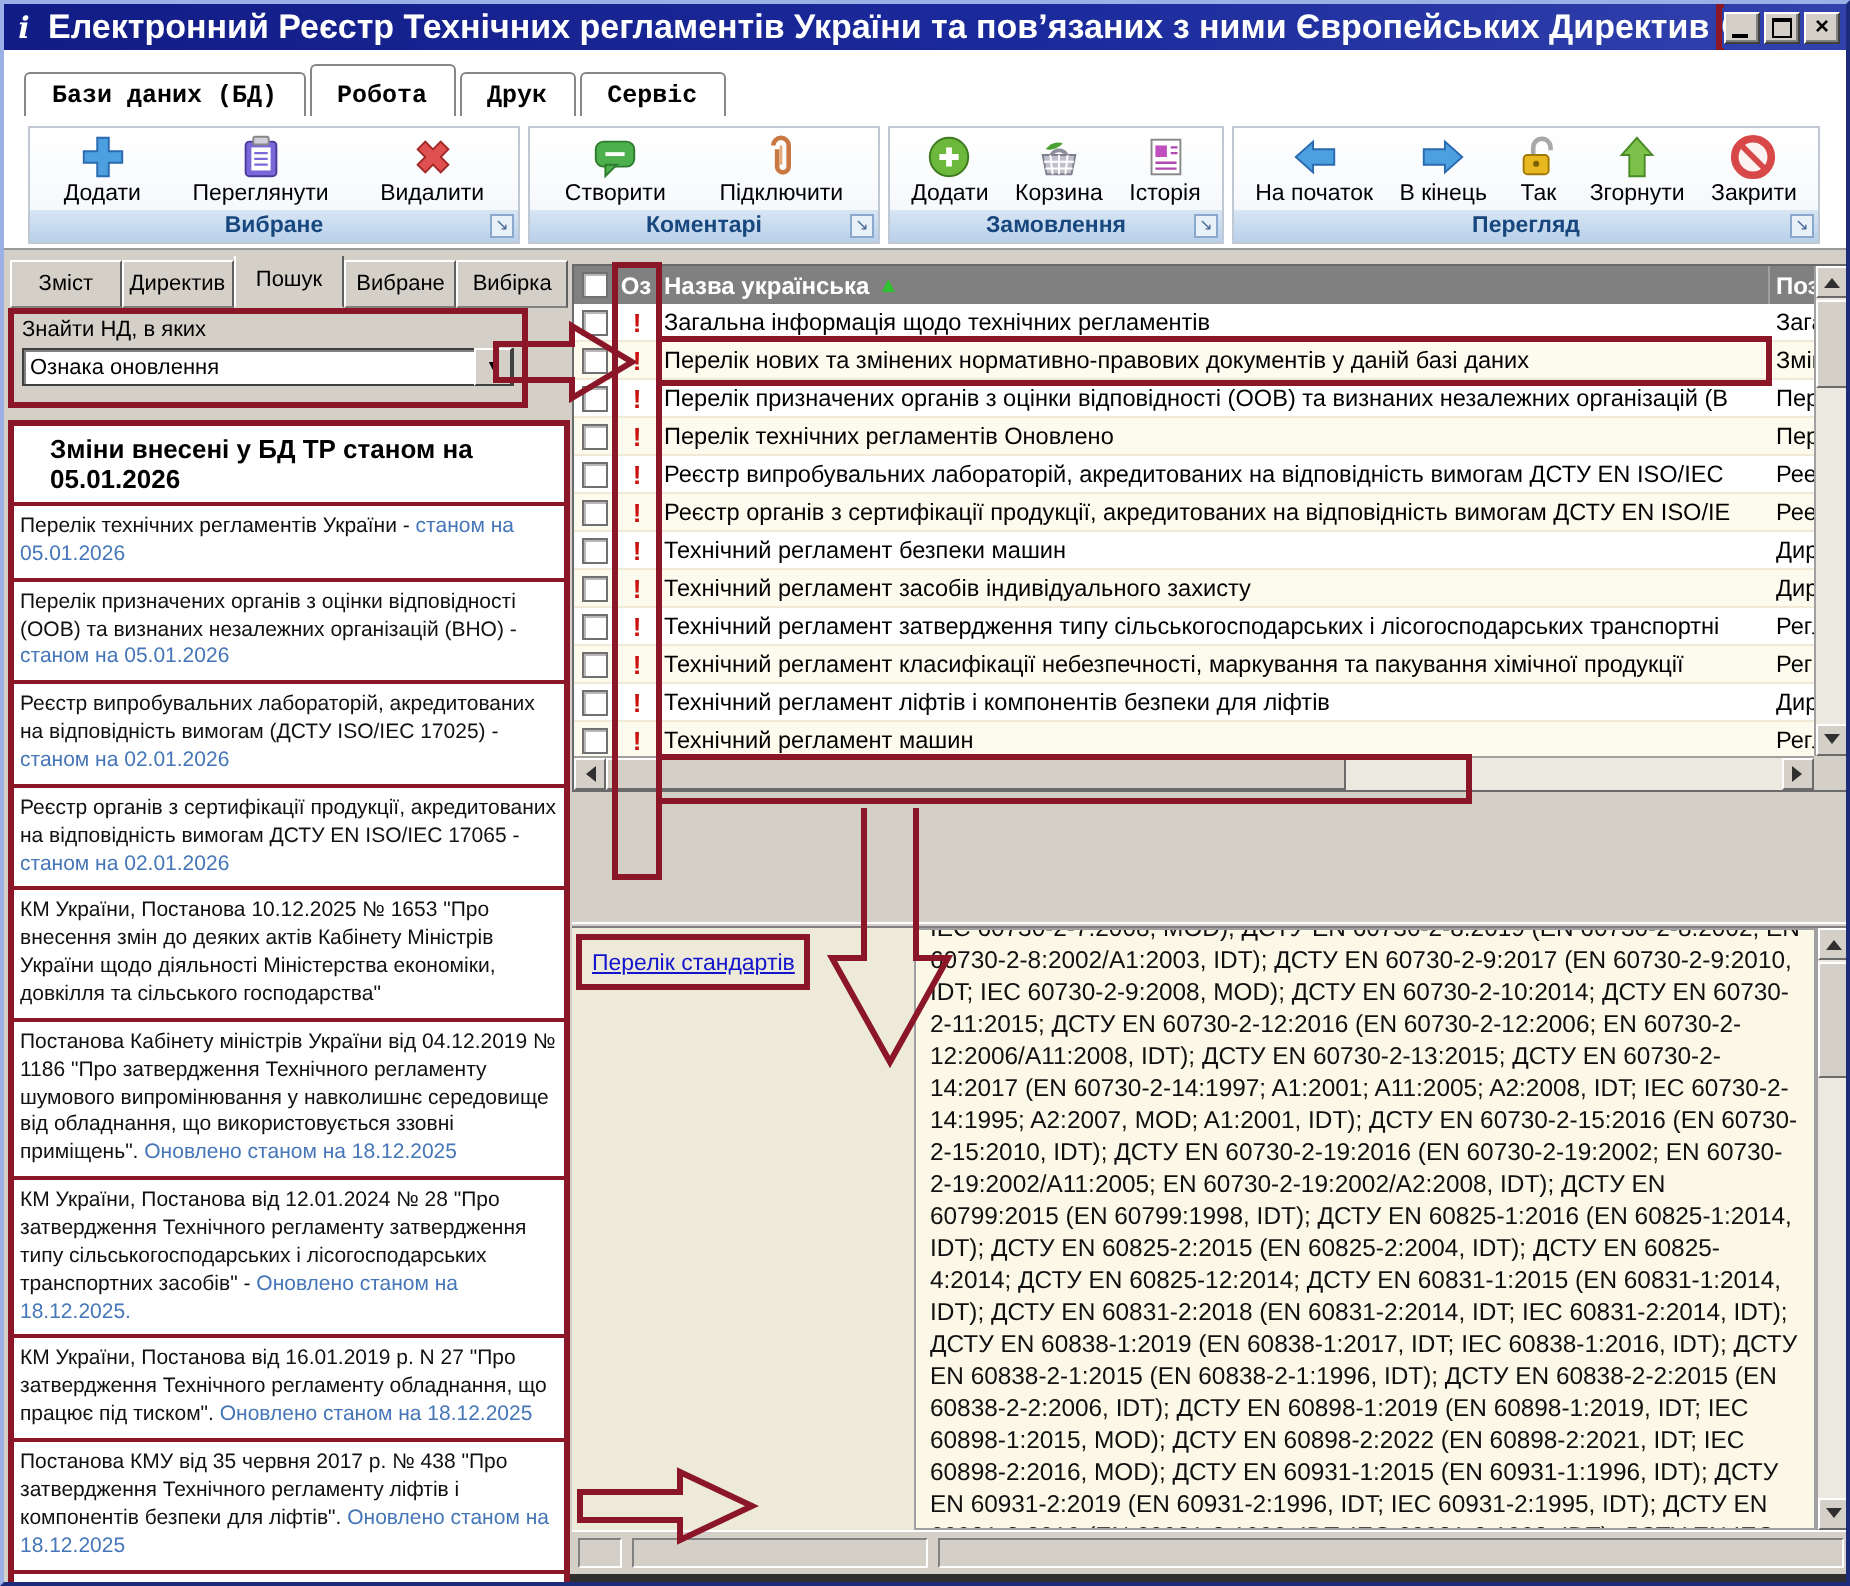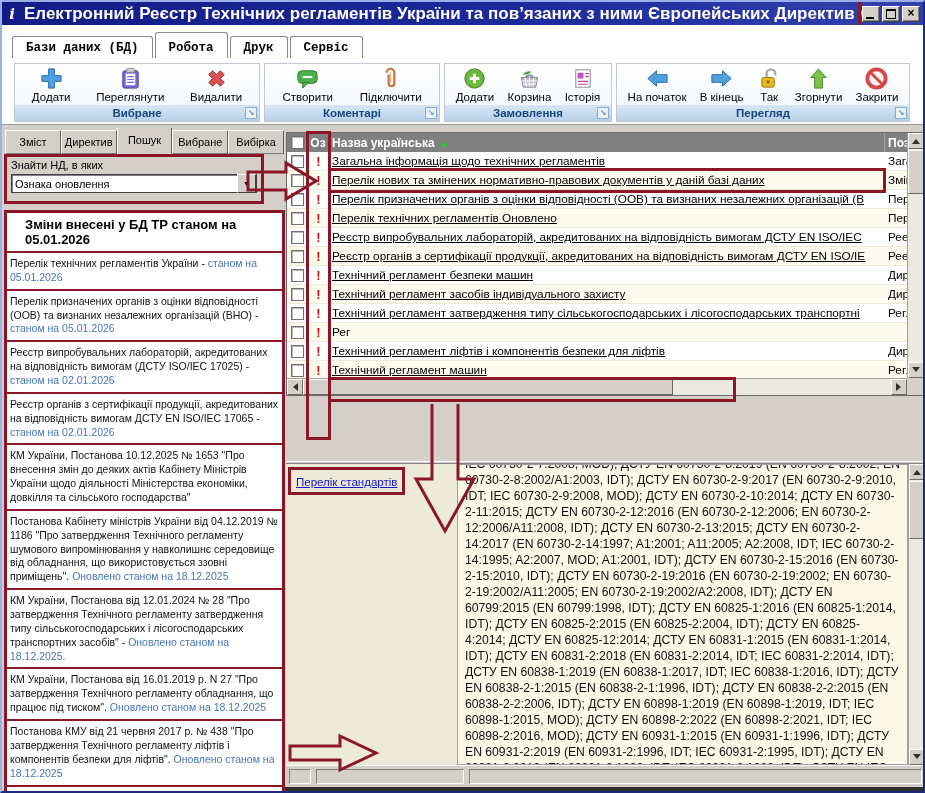--- a/index.html
+++ b/index.html
@@ -68,21 +68,21 @@
   .hc-name{width:556px;padding-left:3px;gap:4px;}
   .hc-pos{flex:1;padding-left:3px;}
   .sorticon{color:#2ec22e;font-size:11px;}
   .trows{position:absolute;left:0;top:19px;right:17px;bottom:17px;overflow:hidden;background:#fff;}
   .trow{height:19px;display:flex;align-items:center;font-size:11.8px;box-sizing:border-box;
         border-bottom:1px solid #efe9d6;}
   .trow.alt{background:#fcfbee;}
   .trow.selected{background:#e6e1d2;}
   .c-check{width:21px;display:flex;justify-content:center;}
   .c-flag{width:21px;text-align:center;color:#cc1111;font-weight:bold;font-size:13px;line-height:13px;}
-  .c-name{width:556px;white-space:nowrap;overflow:hidden;padding-left:3px;box-sizing:border-box;text-decoration:underline;}
+  .c-name{width:556px;white-space:nowrap;overflow:hidden;padding-left:3px;box-sizing:border-box;}
   .c-pos{flex:1;white-space:nowrap;overflow:hidden;padding-left:3px;}
   .cb{width:11px;height:11px;background:#fff;border:1px solid #707070;box-shadow:inset 1px 1px 0 #b8b8b8;}
   
   .vscroll{position:absolute;right:0;top:0;width:17px;bottom:17px;background:#ece9e0;border-left:1px solid #a0a0a0;box-sizing:border-box;}
   .hscroll{position:absolute;left:0;bottom:0;right:17px;height:17px;background:#ece9e0;border-top:1px solid #a0a0a0;
            box-sizing:border-box;display:flex;align-items:center;}
   .corner{position:absolute;right:0;bottom:0;width:17px;height:17px;background:#d4d0c8;}
   .sbtn{width:16px;height:16px;background:#d4d0c8;border:1px solid;border-color:#fff #6a6a6a #6a6a6a #fff;
         box-sizing:border-box;display:flex;align-items:center;justify-content:center;flex:0 0 auto;}
   .thumb{background:#d4d0c8;border:1px solid;border-color:#fff #6a6a6a #6a6a6a #fff;box-sizing:border-box;}
@@ -321,21 +321,21 @@
       <div class="sl-title">Зміни внесені у БД ТР станом на 05.01.2026</div>
       <div>
           <div class="sl-item"><span>Перелік технічних регламентів України - </span><span class="sl-date">станом на 05.01.2026</span></div>
           <div class="sl-item"><span>Перелік призначених органів з оцінки відповідності (ООВ) та визнаних незалежних організацій (ВНО) - </span><span class="sl-date">станом на 05.01.2026</span></div>
           <div class="sl-item"><span>Реєстр випробувальних лабораторій, акредитованих на відповідність вимогам (ДСТУ ISO/IEC 17025) - </span><span class="sl-date">станом на 02.01.2026</span></div>
           <div class="sl-item"><span>Реєстр органів з сертифікації продукції, акредитованих на відповідність вимогам ДСТУ EN ISO/IEC 17065 - </span><span class="sl-date">станом на 02.01.2026</span></div>
           <div class="sl-item"><span>КМ України, Постанова 10.12.2025 № 1653 "Про внесення змін до деяких актів Кабінету Міністрів України щодо діяльності Міністерства економіки, довкілля та сільського господарства"</span></div>
           <div class="sl-item"><span>Постанова Кабінету міністрів України від 04.12.2019 № 1186 "Про затвердження Технічного регламенту шумового випромінювання у навколишнє середовище від обладнання, що використовується ззовні приміщень". </span><span class="sl-date">Оновлено станом на 18.12.2025</span></div>
           <div class="sl-item"><span>КМ України, Постанова від 12.01.2024 № 28 "Про затвердження Технічного регламенту затвердження типу сільськогосподарських і лісогосподарських транспортних засобів" - </span><span class="sl-date">Оновлено станом на 18.12.2025.</span></div>
           <div class="sl-item"><span>КМ України, Постанова від 16.01.2019 р. N 27 "Про затвердження Технічного регламенту обладнання, що працює під тиском". </span><span class="sl-date">Оновлено станом на 18.12.2025</span></div>
-          <div class="sl-item"><span>Постанова КМУ від 21 червня 2017 р. № 438 "Про затвердження Технічного регламенту ліфтів і компонентів безпеки для ліфтів". </span><span class="sl-date">Оновлено станом на 18.12.2025</span></div>
+          <div class="sl-item"><span>Постанова КМУ від 35 червня 2017 р. № 438 "Про затвердження Технічного регламенту ліфтів і компонентів безпеки для ліфтів". </span><span class="sl-date">Оновлено станом на 18.12.2025</span></div>
           <div class="sl-item"><span>КМ України, Постанова від 14.01.2025 № 27 "Про затвердження Порядку ведення Державного реєстру сертифікатів затвердження типу". </span></div>
         </div>
     </div>
   </div>
 
   <div class="tablewrap">
     <div class="thead">
       <div class="hc hc-check">
           <span class="cb"></span>
         </div>
@@ -421,20 +421,21 @@
           </div>
           <div class="c-flag">!</div>
           <div class="c-name">Технічний регламент затвердження типу сільськогосподарських і лісогосподарських транспортні</div>
           <div class="c-pos">Регл</div>
         </div>
         <div class="trow alt">
           <div class="c-check">
             <span class="cb"></span>
           </div>
           <div class="c-flag">!</div>
+          <div class="c-name">Технічний регламент класифікації небезпечності, маркування та пакування хімічної продукції</div>
           <div class="c-pos">Рег</div>
         </div>
         <div class="trow">
           <div class="c-check">
             <span class="cb"></span>
           </div>
           <div class="c-flag">!</div>
           <div class="c-name">Технічний регламент ліфтів і компонентів безпеки для ліфтів</div>
           <div class="c-pos">Дир</div>
         </div>

